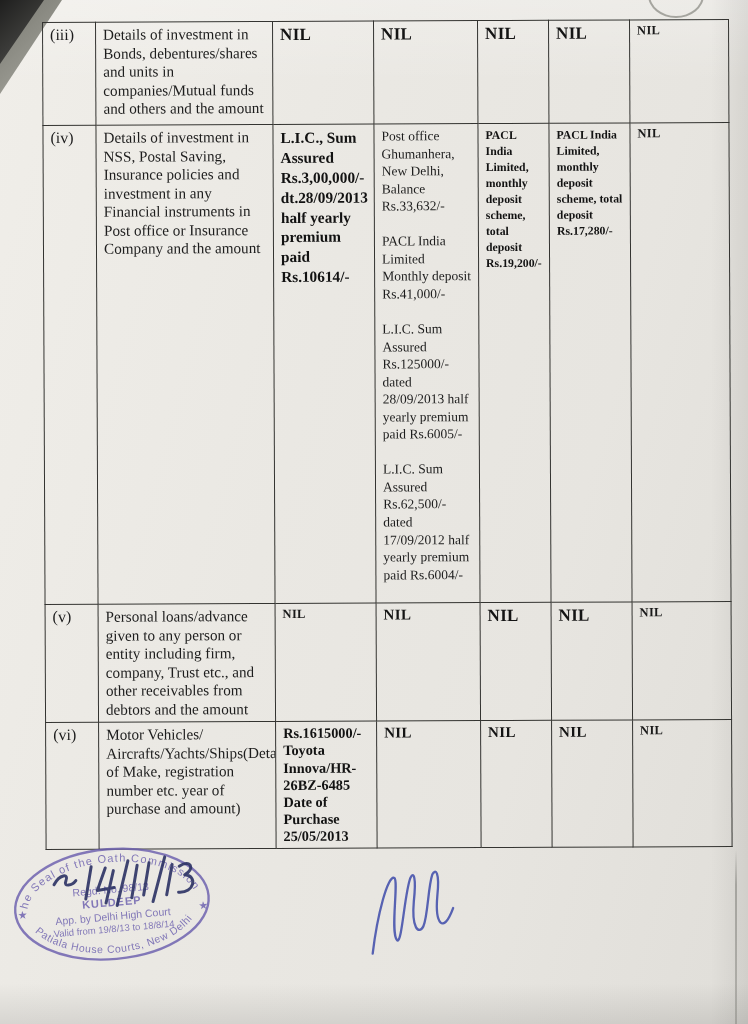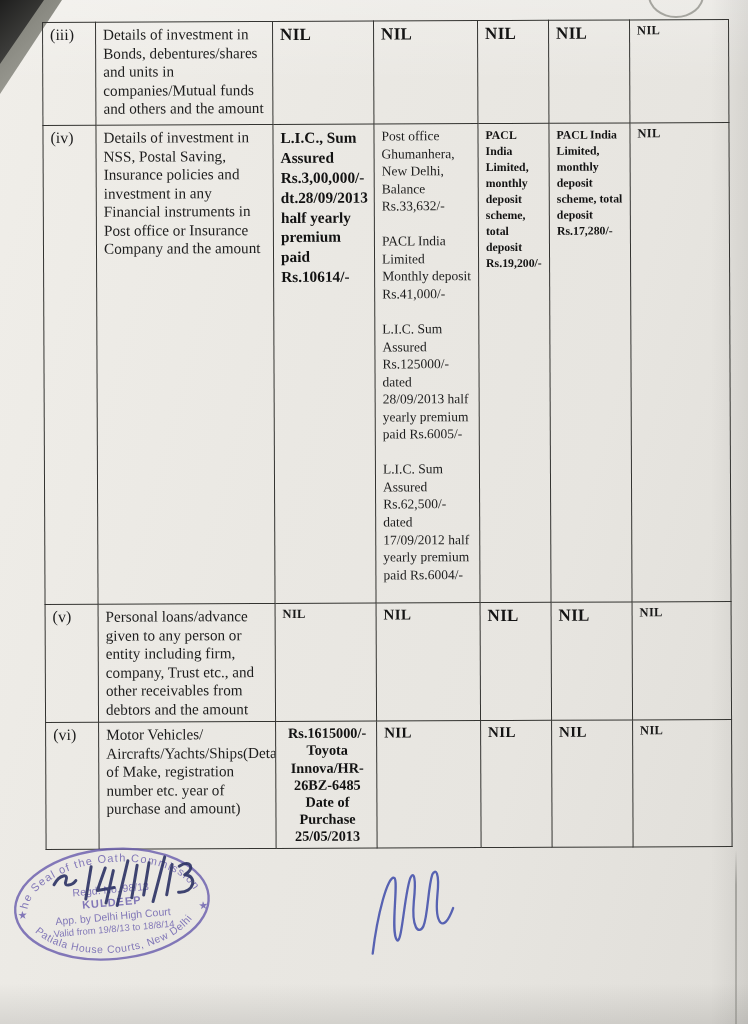--- a/index.html
+++ b/index.html
@@ -53,21 +53,21 @@
   }
   .r-iii{height:103px} .r-iv{height:479px} .r-v{height:110px} .r-vi{height:121px}
   td.num  { font-size:16px; padding-left:9px; padding-top:4px; }
   td.desc { font-size:15.2px; line-height:1.22; padding-top:4px; }
   .nil-a  { font-weight:bold; font-size:17px;   letter-spacing:.3px; color:#141414; }
   .nil-b  { font-weight:bold; font-size:15px;   letter-spacing:.3px; color:#141414; }
   .nil-c  { font-weight:bold; font-size:12.5px; letter-spacing:.3px; color:#1a1a1a; }
   .val-bold { font-weight:bold; font-size:15.3px; line-height:1.3; color:#121212; }
   .val-reg  { font-size:13.5px; line-height:1.3; white-space:pre-line; }
   .val-xs   { font-weight:bold; font-size:11.8px; line-height:1.36; color:#121212; padding-left:4px; }
-  .val-bold2{ font-weight:bold; font-size:14.3px; line-height:1.2; color:#121212;text-align:center; }
+  .val-bold2{ font-weight:bold; font-size:14.3px; line-height:1.2; color:#121212; }
 
   
   .stamp-svg { position:absolute; left:2px; top:841px; transform:rotate(-5deg); }
   .date-svg  { position:absolute; left:30px; top:845px; transform:rotate(-3deg); }
   .sign-svg  { position:absolute; left:352px; top:845px; transform:rotate(-8deg); }
 </style>
 </head>
 <body>
 
 <div class="page-shade"></div>

